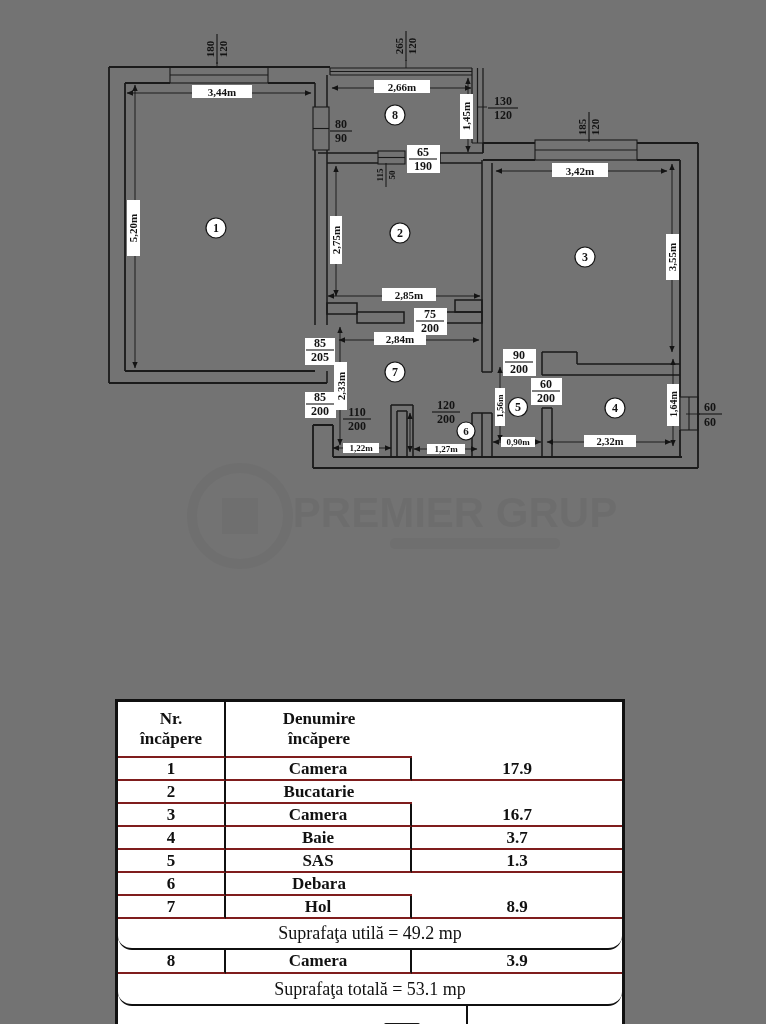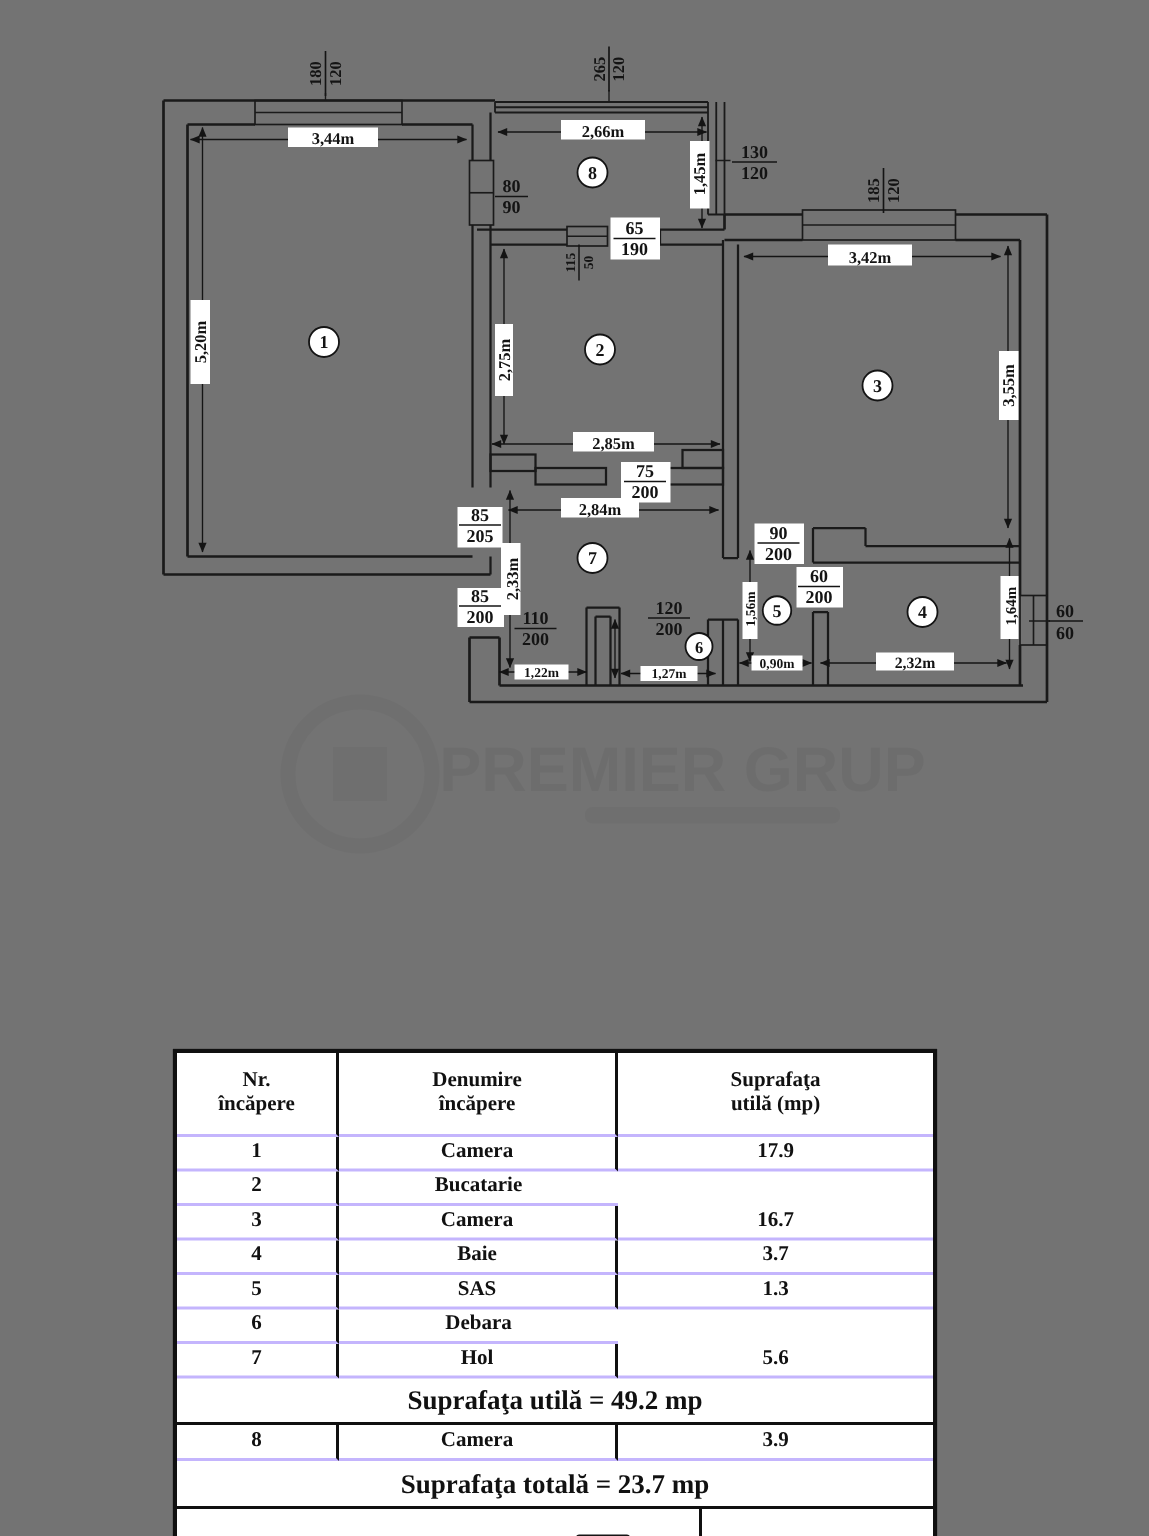--- a/index.html
+++ b/index.html
@@ -6,26 +6,26 @@
   .page{position:relative;width:766px;height:1024px;background:#737373;overflow:hidden;
         font-family:"Liberation Serif",serif;color:#111;padding-left:43px;}
   svg text{font-family:"Liberation Serif",serif;font-weight:bold;fill:#141414;}
   
   .area-table{position:absolute;left:115px;top:699px;width:510px;box-sizing:border-box;
     border:3px solid #101010;background:#fff;}
   .t-head,.t-row{display:grid;grid-template-columns:108px 186px 210px;}
   .t-head{height:56px;}
   .t-row{height:23px;}
   .t-row.balcon{height:24px;}
-  .cell{border-right:2px solid #101010;border-bottom:2px solid #c4b5fd;
+  .cell{border-right:2px solid #101010;border-bottom:2px solid #7f1d1d;
     display:flex;flex-direction:column;align-items:center;justify-content:center;
-    font-size:14px;font-weight:bold;line-height:1.15;text-align:center;font-family:Liberation Serif, serif;}
+    font-size:17px;font-weight:bold;line-height:1.15;text-align:center;font-family:Liberation Serif, serif;}
   .cell:last-child{border-right:none;}
   .t-span{border-bottom:2px solid #101010;height:29px;display:flex;align-items:center;
-    justify-content:center;font-size:18px;font-weight:bold;}
+    justify-content:center;font-size:18px;font-weight:normal;border-radius:14px;}
   .t-span.total{height:30px;}
   .t-partial{position:relative;height:40px;}
   .t-partial .divider{position:absolute;left:348px;top:0;bottom:0;width:2px;background:#101010;}
   .t-partial .smudge{position:absolute;left:266px;top:17px;width:36px;height:5px;background:#161616;border-radius:2px;}
   
   .wm{position:absolute;left:0;top:0;pointer-events:none;}
 </style>
 </head>
 <body>
 
@@ -272,24 +272,20 @@
   <div class="area-table">
     <div class="t-head">
       <div class="cell">
           <span>Nr.</span>
           <span>încăpere</span>
         </div>
       <div class="cell">
           <span>Denumire</span>
           <span>încăpere</span>
         </div>
-      <div class="cell">
-          <span>Suprafaţa</span>
-          <span>utilă (mp)</span>
-        </div>
     </div>
     <div class="t-row">
         <div class="cell">1</div>
         <div class="cell">Camera</div>
         <div class="cell">17.9</div>
       </div>
     <div class="t-row">
         <div class="cell">2</div>
         <div class="cell">Bucatarie</div>
       </div>
@@ -308,29 +304,29 @@
         <div class="cell">SAS</div>
         <div class="cell">1.3</div>
       </div>
     <div class="t-row">
         <div class="cell">6</div>
         <div class="cell">Debara</div>
       </div>
     <div class="t-row">
         <div class="cell">7</div>
         <div class="cell">Hol</div>
-        <div class="cell">5.6</div>
+        <div class="cell">8.9</div>
       </div>
     <div class="t-span">Suprafaţa utilă = 49.2 mp</div>
     <div class="t-row balcon">
         <div class="cell">8</div>
         <div class="cell">Camera</div>
         <div class="cell">3.9</div>
       </div>
-    <div class="t-span total">Suprafaţa totală = 23.7 mp</div>
+    <div class="t-span total">Suprafaţa totală = 53.1 mp</div>
     <div class="t-partial">
       <div class="divider"></div>
       <div class="smudge"></div>
 
     </div>
   </div>
 
 </div>
 
 </body></html>

